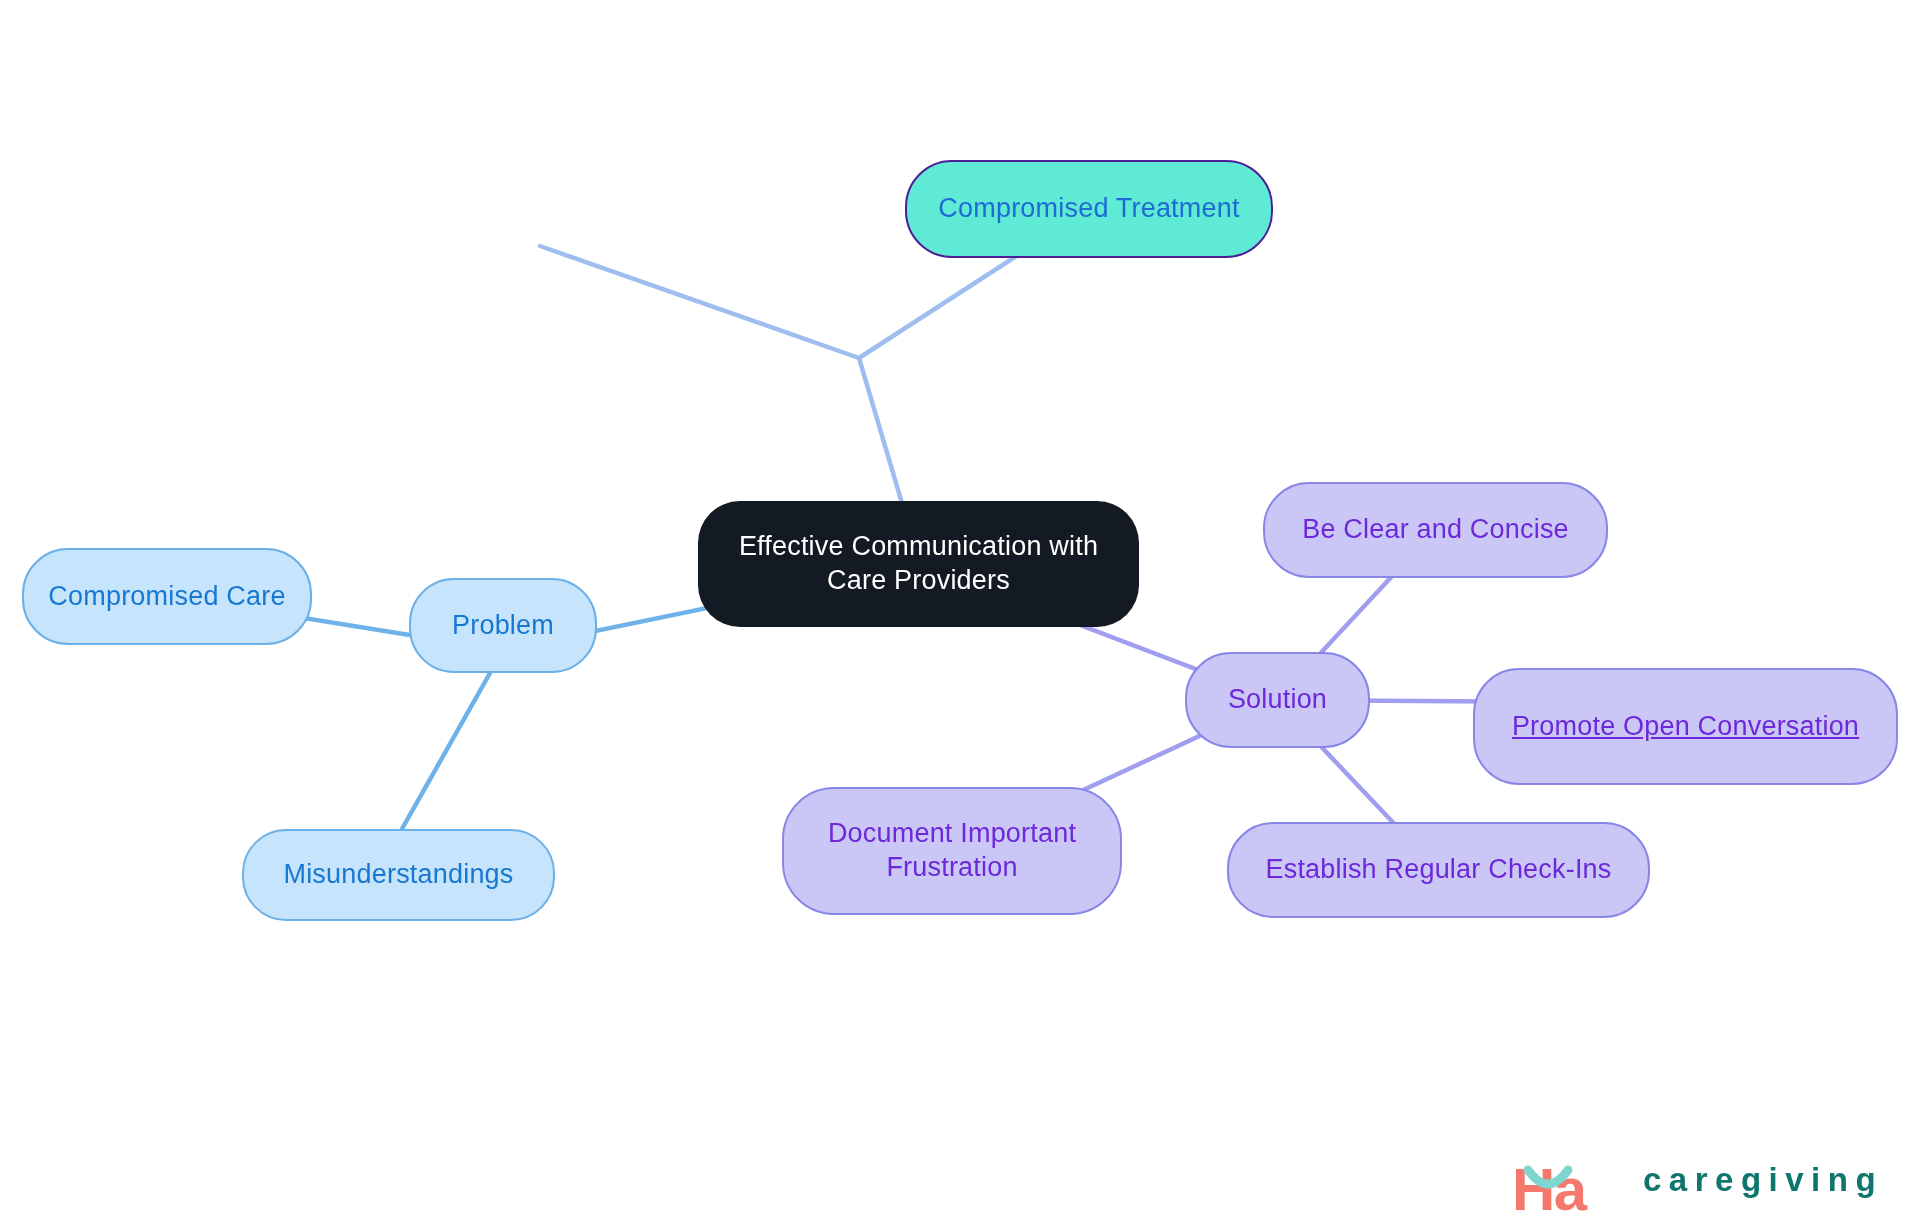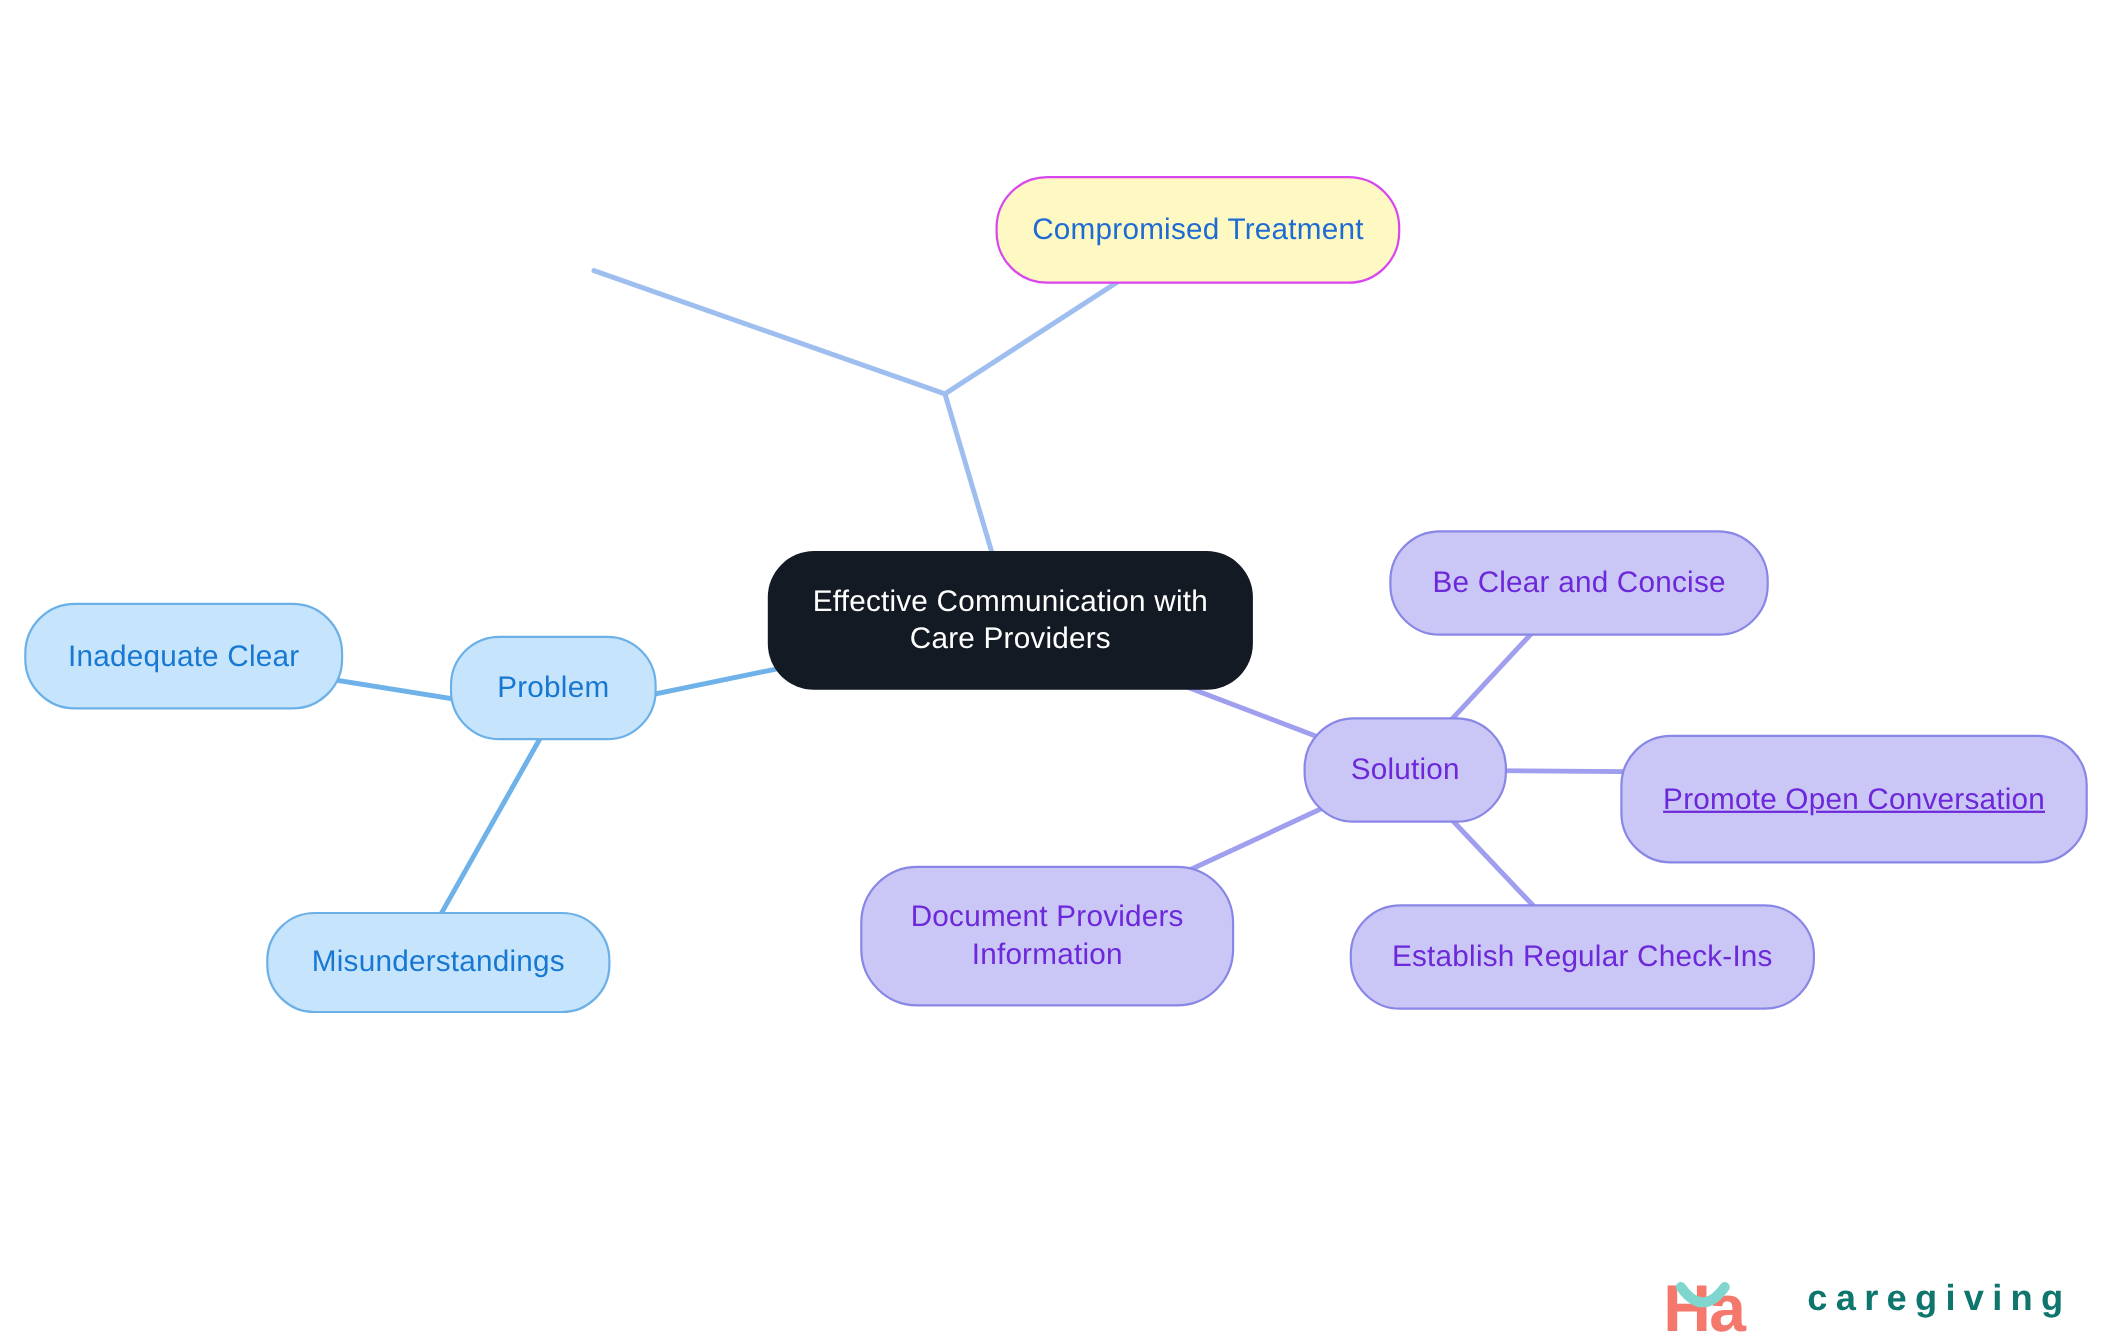--- a/index.html
+++ b/index.html
@@ -16,21 +16,21 @@
   .edge-s{stroke:#A09EEE;stroke-width:4.5;stroke-linecap:round;}
   .node{
     position:absolute;
     box-sizing:border-box;
     display:flex;align-items:center;justify-content:center;
     text-align:center;
     font-size:27px;font-weight:500;
     line-height:1.25;
     letter-spacing:0.2px;
   }
-  .family-a{background:#fef9c3;border:2px solid #d946ef;color:#1E6BD3;}
+  .family-a{background:#5eead4;border:2px solid #4c1d95;color:#1E6BD3;}
   .family-p{background:#C6E4FB;border:2px solid #6CB0E8;color:#1778D2;}
   .family-s{background:#CAC7F7;border:2px solid #8987E6;color:#6d28d9;}
   .root-node{
     background:#131A23;color:#FFFFFF;border:none;
     border-radius:42px;font-size:27px;font-weight:500;
   }
   .root-node .inner{max-width:378px;}
   .doc-inner{max-width:300px;}
   
   .logo{position:absolute;left:1421px;top:1100px;width:470px;height:112px;}
@@ -71,37 +71,37 @@
   </div>
 
   <div class="node family-a" style="left:905px;top:160px;width:368px;height:98px;border-radius:47px;">
     <span>Compromised Treatment</span>
   </div>
 
   <div class="node family-p" style="left:409px;top:578px;width:188px;height:95px;border-radius:45px;">
     <span>Problem</span>
   </div>
   <div class="node family-p" style="left:22px;top:548px;width:290px;height:97px;border-radius:46px;">
-    <span>Inadequate Clear</span>
+    <span>Compromised Care</span>
   </div>
   <div class="node family-p" style="left:242px;top:790px;width:313px;height:92px;border-radius:44px;margin-top:39px;">
     <span>Misunderstandings</span>
   </div>
 
   <div class="node family-s" style="left:1185px;top:652px;width:185px;height:96px;border-radius:46px;">
     <span>Solution</span>
   </div>
   <div class="node family-s" style="left:1263px;top:482px;width:345px;height:96px;border-radius:46px;">
     <span>Be Clear and Concise</span>
   </div>
   <div class="node family-s" style="left:1473px;top:668px;width:425px;height:117px;border-radius:46px;text-decoration:underline;">
     <span>Promote Open Conversation</span>
   </div>
   <div class="node family-s" style="left:782px;top:787px;width:340px;height:128px;border-radius:52px;">
-    <span class="doc-inner">Document Providers Information</span>
+    <span class="doc-inner">Document Important Frustration</span>
   </div>
   <div class="node family-s" style="left:1227px;top:822px;width:423px;height:96px;border-radius:46px;">
     <span>Establish Regular Check-Ins</span>
   </div>
 
   <div class="logo">
     <div class="logo-text">
       <span class="coral">Ha</span>
       
       

